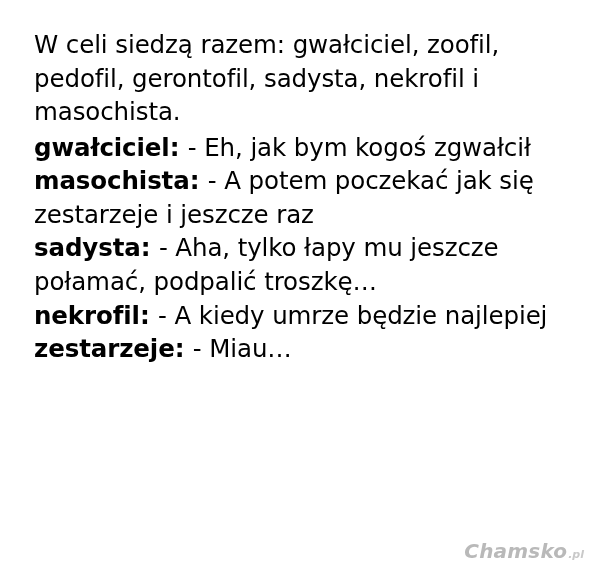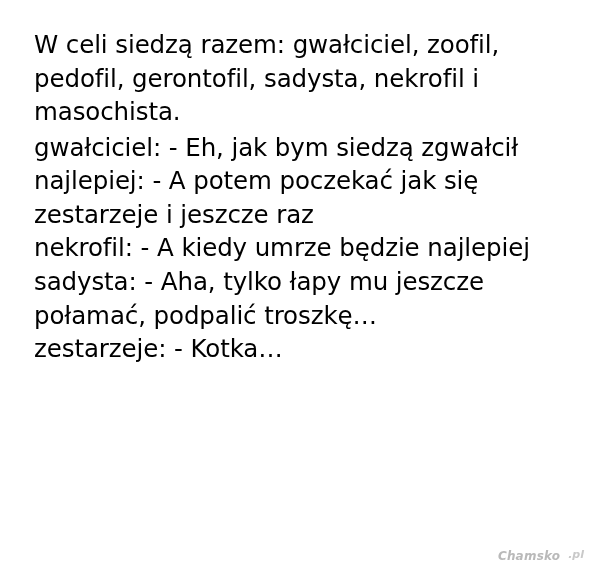--- a/index.html
+++ b/index.html
@@ -27,74 +27,74 @@
     line-height: 1.37;
     letter-spacing: -0.1px;
   }
   .line {
     margin: 0;
   }
   .intro {
     margin-bottom: 2px;
   }
   .speaker {
-    font-weight: normal;
+    font-weight: bold;
   }
   .watermark {
     position: absolute;
     right: 18px;
     bottom: 14px;
     display: flex;
     align-items: flex-end;
     font-family: "DejaVu Sans", sans-serif;
   }
   .watermark .wm-main {
-    font-size: 12px;
+    font-size: 20px;
     font-weight: bold;
     font-style: italic;
     color: #b9b9b9;
     letter-spacing: 0.2px;
   }
   .watermark .wm-suffix {
     font-size: 11px;
     font-weight: bold;
     font-style: italic;
     color: #c9c9c9;
-    margin-left: 8px;
+    margin-left: 1px;
     margin-bottom: 2px;
   }
 </style>
 </head>
 <body>
 
 <div class="page">
   <div class="joke">
 
     <p class="line intro">W celi siedzą razem: gwałciciel, zoofil, pedofil, gerontofil, sadysta, nekrofil i masochista.</p>
 
     <p class="line">
-      <span class="speaker">gwałciciel</span><span class="speaker">: </span><span>- Eh, jak bym siedzą zgwałcił</span>
+      <span class="speaker">gwałciciel</span><span class="speaker">: </span><span>- Eh, jak bym kogoś zgwałcił</span>
     </p>
 
 
 
     <p class="line">
-      <span class="speaker">najlepiej</span><span class="speaker">: </span><span>- A potem poczekać jak się zestarzeje i jeszcze raz</span>
+      <span class="speaker">masochista</span><span class="speaker">: </span><span>- A potem poczekać jak się zestarzeje i jeszcze raz</span>
+    </p>
+
+    <p class="line">
+      <span class="speaker">sadysta</span><span class="speaker">: </span><span>- Aha, tylko łapy mu jeszcze połamać, podpalić troszkę…</span>
     </p>
 
     <p class="line">
       <span class="speaker">nekrofil</span><span class="speaker">: </span><span>- A kiedy umrze będzie najlepiej</span>
     </p>
 
     <p class="line">
-      <span class="speaker">sadysta</span><span class="speaker">: </span><span>- Aha, tylko łapy mu jeszcze połamać, podpalić troszkę…</span>
-    </p>
-
-    <p class="line">
-      <span class="speaker">zestarzeje</span><span class="speaker">: </span><span>- Kotka…</span>
+      <span class="speaker">zestarzeje</span><span class="speaker">: </span><span>- Miau…</span>
     </p>
 
   </div>
 
   <div class="watermark">
     <span class="wm-main">Chamsko</span>
       <span class="wm-suffix">.pl</span>
   </div>
 </div>
 

